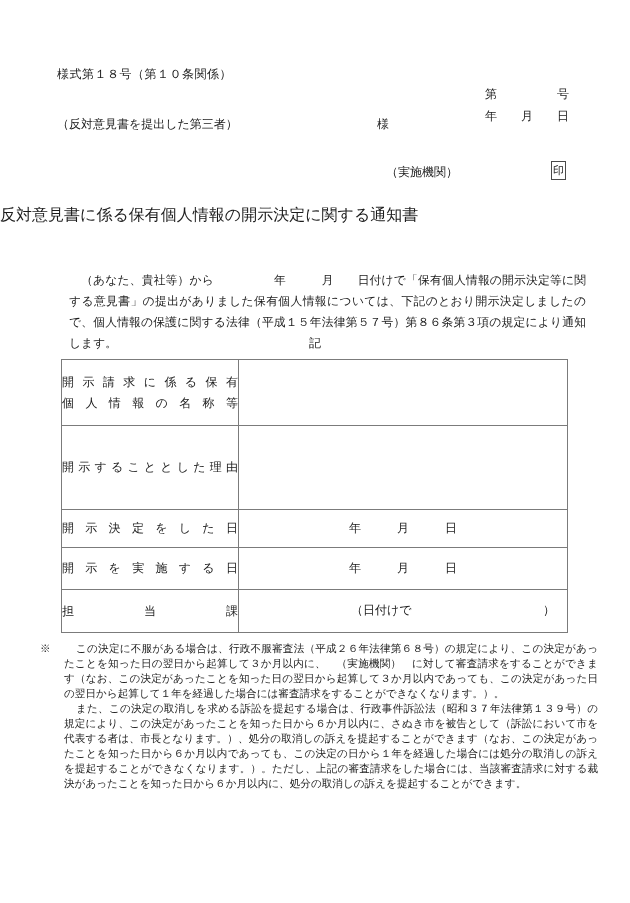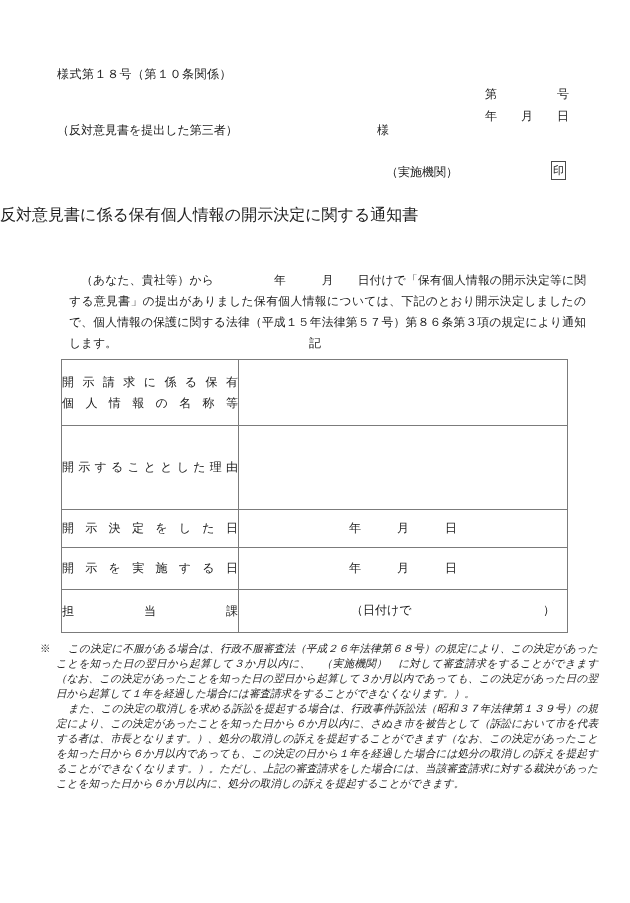--- a/index.html
+++ b/index.html
@@ -9,21 +9,21 @@
     background:#ffffff;
     color:#1c1c1c;
     font-family:"Liberation Serif","DejaVu Serif",serif;
     font-size:12px;
     overflow:hidden;
   }
   .abs{position:absolute;}
   .form-no{left:57px;top:66px;letter-spacing:0.5px;}
   .doc-no{right:61px;top:86px;text-align:right;}
   .date-line{right:61px;top:108px;}
-  .recipient-row{left:57px;top:122px;width:480px;}
+  .recipient-row{left:57px;top:116px;width:480px;}
   .honorific{position:absolute;left:320px;top:0;}
   .issuer{left:344px;top:164px;margin-left:42px;}
   .seal-box{
     left:551px;top:161px;width:13px;height:17px;
     border:1px solid #4a4a4a;
     display:flex;align-items:center;justify-content:center;
     font-size:11px;
   }
   .doc-title{
     left:0;right:0;top:205px;margin:0;
@@ -51,21 +51,21 @@
   [data-justify="chars"]{display:flex;justify-content:space-between;line-height:21px;}
   tr.r1{height:66px;} tr.r2{height:84px;} tr.r3{height:38px;} tr.r4{height:42px;} tr.r5{height:43px;}
   td.value-center{text-align:center;}
   td.phone-cell{vertical-align:bottom;}
   .phone-line{display:flex;justify-content:space-between;padding:0 12px 3px 112px;line-height:16px;}
   .note{
     position:absolute;left:40px;top:641px;width:558px;
     font-size:10.6px;line-height:15px;
   }
   .note-marker{position:absolute;left:0;top:0;}
-  .note-text{margin-left:16px;text-align:justify;font-style:italic;}
+  .note-text{margin-left:24px;text-align:justify;}
   .note-text p{margin:0;text-indent:12px;}
 </style>
 </head>
 <body>
 
 <div class="page">
 
   <div class="abs form-no">様式第１８号（第１０条関係）</div>
 
   <div class="abs doc-no">第　　　　　号</div>

